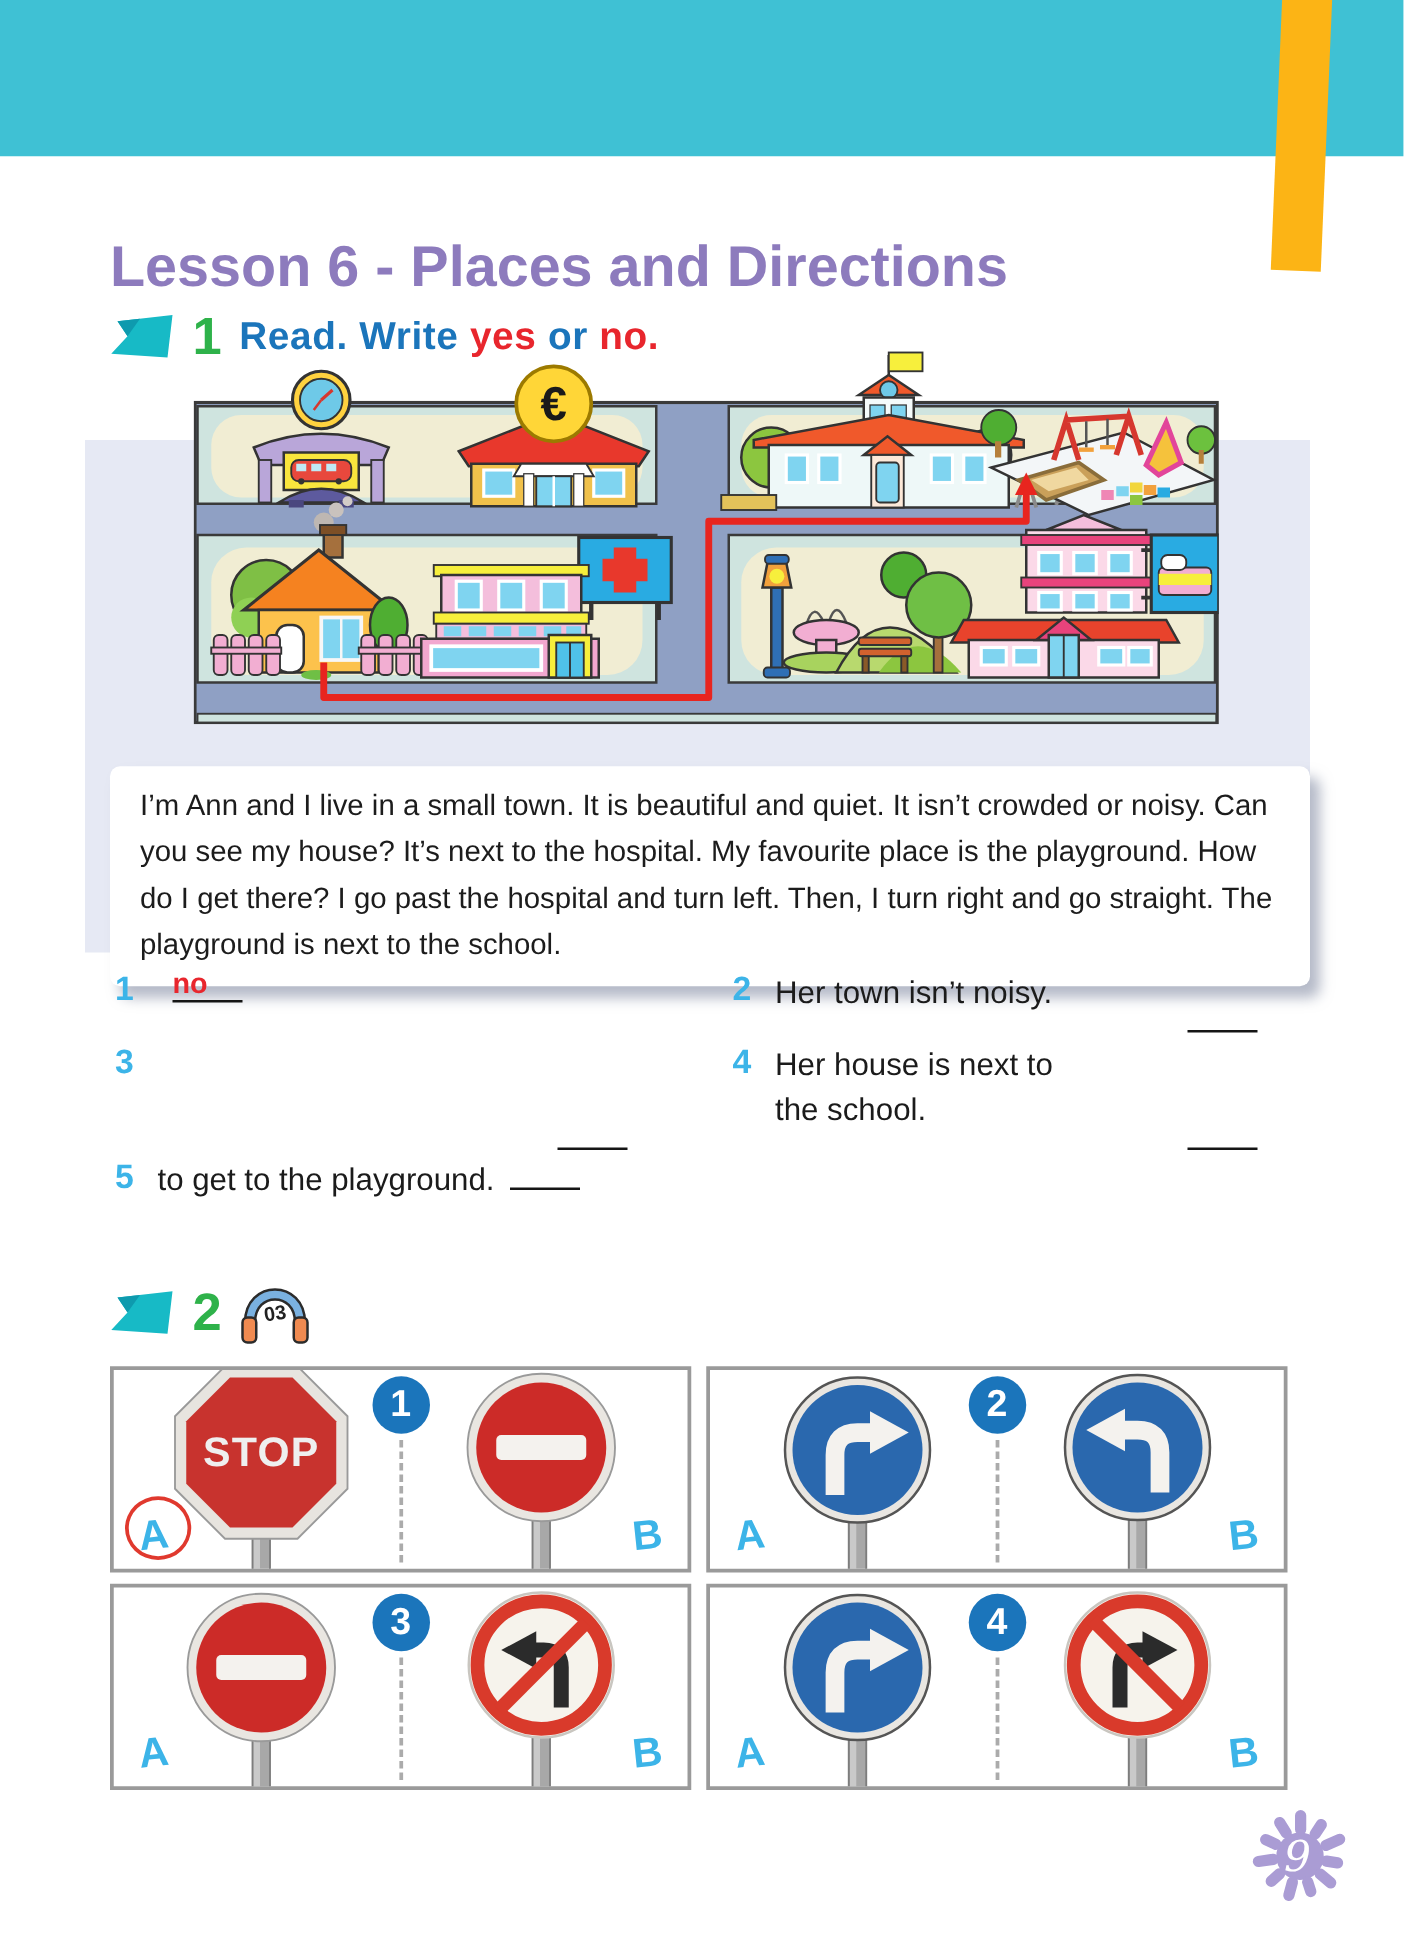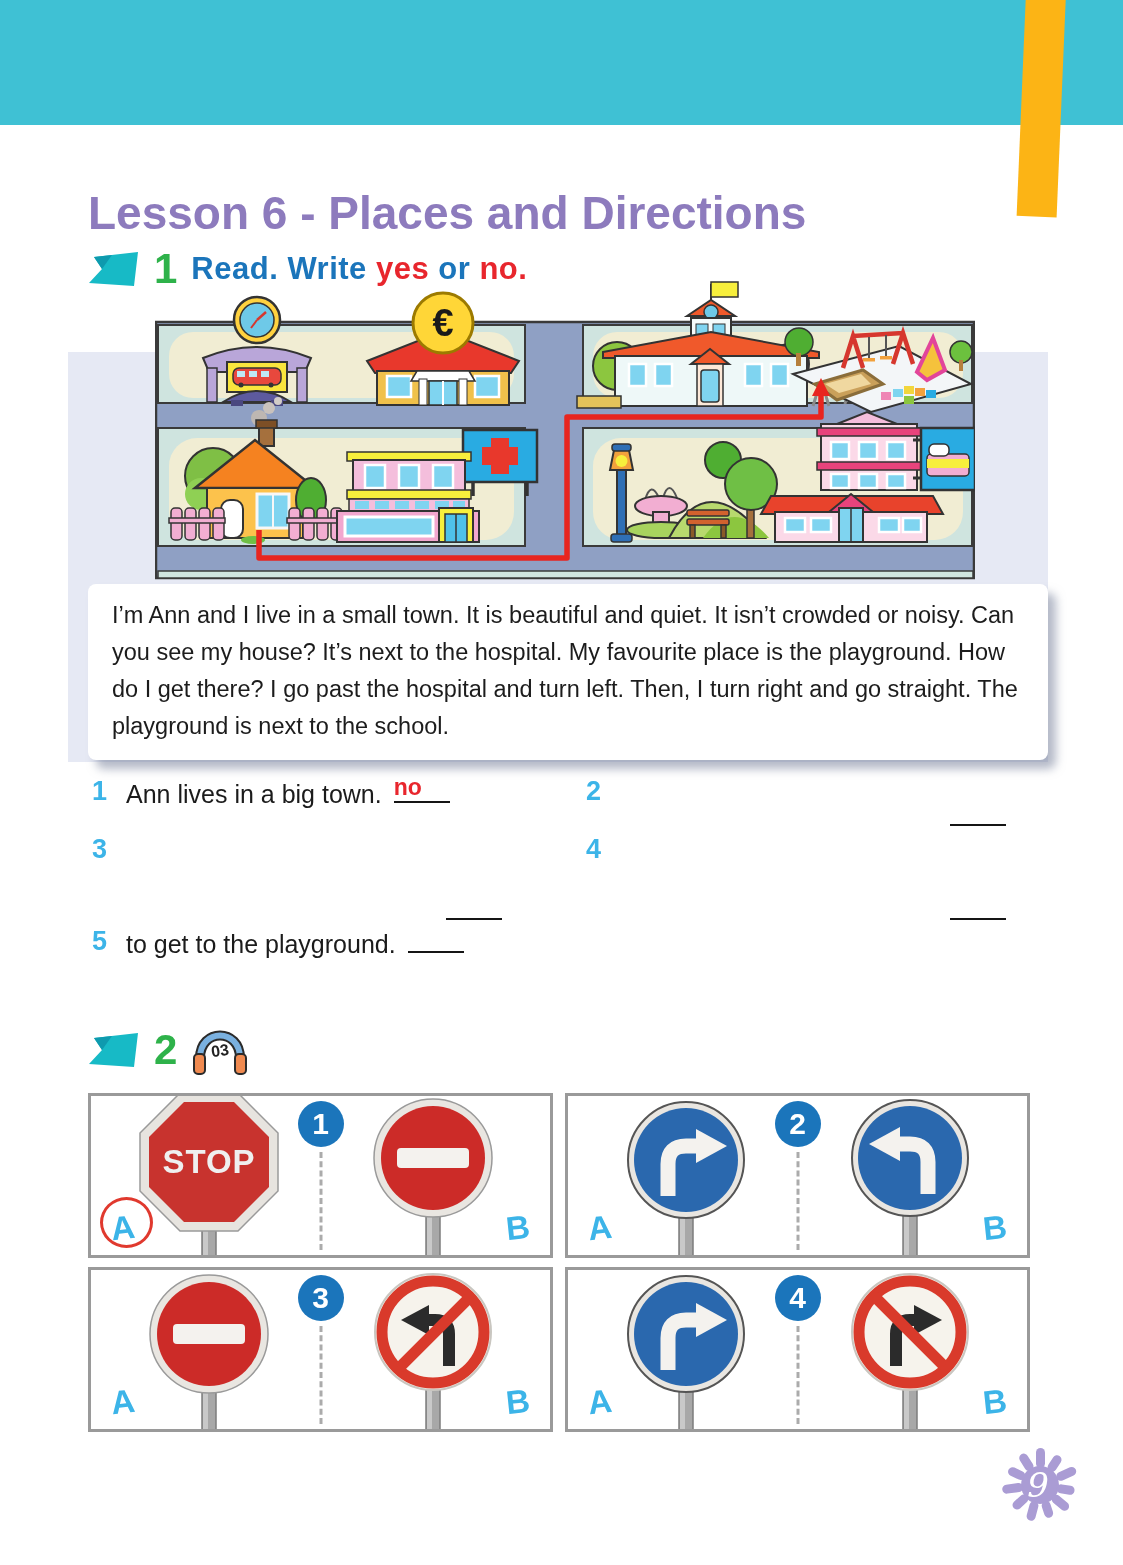--- a/index.html
+++ b/index.html
@@ -10,21 +10,21 @@
           transform:rotate(2.4deg);transform-origin:top left;}
   .title{position:absolute;left:88px;top:186px;font-size:46px;font-weight:bold;color:#8d7bbd;}
   .ex-header{position:absolute;display:flex;align-items:center;gap:14px;}
   #ex1-header{left:88px;top:248px;}
   #ex2-header{left:88px;top:1022px;}
   .ex-num{font-size:42px;font-weight:bold;color:#2eb24a;line-height:1;}
   .instr{font-size:31px;font-weight:600;color:#1b75bb;letter-spacing:.5px;}
   .instr .red{color:#e8262d;}
   .map-backdrop{position:absolute;left:68px;top:352px;width:980px;height:410px;background:#e6e9f4;}
   .map-svg{position:absolute;left:155px;top:280px;width:820px;height:300px;}
-  .passage{position:absolute;left:88px;top:584px;width:912px;background:#fff;border-radius:8px;
+  .passage{position:absolute;left:88px;top:613px;width:912px;background:#fff;border-radius:8px;
            padding:13px 24px 15px 24px;box-shadow:8px 9px 10px rgba(120,130,155,.55);
            font-size:23.5px;line-height:37px;color:#1c1c1c;}
   .q{position:absolute;display:flex;gap:12px;font-size:25px;color:#1b1b1b;}
   .q .qn{color:#3cb4e8;font-weight:bold;font-size:27px;width:22px;flex:none;}
   .q .lines{line-height:36px;}
   .blank{display:inline-block;width:56px;height:24px;border-bottom:2.5px solid #151515;
          position:relative;margin-left:12px;vertical-align:baseline;}
   .blank .ans{position:absolute;left:0;right:0;bottom:-4px;text-align:left;color:#e8262d;
               font-size:23px;font-weight:600;}
   .blank-far{position:absolute;right:0;width:56px;height:24px;border-bottom:2.5px solid #151515;}
@@ -326,34 +326,39 @@
     <g>
       <path d="M104,250 L104,278 L412,278 L412,137 L666,137 L666,112" fill="none" stroke="#e8251f" stroke-width="5.5" stroke-linejoin="round"></path>
       <polygon points="666,98 657,116 675,116" fill="#e8251f"></polygon>
     </g>
   </svg>
 
   <div class="passage">I’m Ann and I live in a small town. It is beautiful and quiet. It isn’t crowded or noisy. Can you see my house? It’s next to the hospital. My favourite place is the playground. How do I get there? I go past the hospital and turn left. Then, I turn right and go straight. The playground is next to the school.</div>
 
   <div class="q" id="q1">
     <span class="qn">1</span>
-    <span class="lines"><span>Ann lives in a big town.</span><span class="blank"><span class="ans">no</span></span></span>
+    <span class="lines"><span class="blank"><span class="ans">no</span></span></span>
   </div>
   <div class="q" id="q2">
     <span class="qn">2</span>
+    <span class="lines">Her town isn’t noisy.</span>
     <span class="blank-far" style="top:24px"></span>
   </div>
   <div class="q" id="q3">
     <span class="qn">3</span>
     <span class="lines">
       </span>
     <span class="blank-far" style="top:60px"></span>
   </div>
   <div class="q" id="q4">
     <span class="qn">4</span>
+    <span class="lines">
+        <div>Her house is next to</div>
+        <div>the school.</div>
+      </span>
     <span class="blank-far" style="top:60px"></span>
   </div>
   <div class="q" id="q5">
     <span class="qn">5</span>
     <span class="lines">
         <div><span>to get to the playground.</span><span class="blank"></span></div>
       </span>
   </div>
 
   <div class="ex-header" id="ex2-header">

